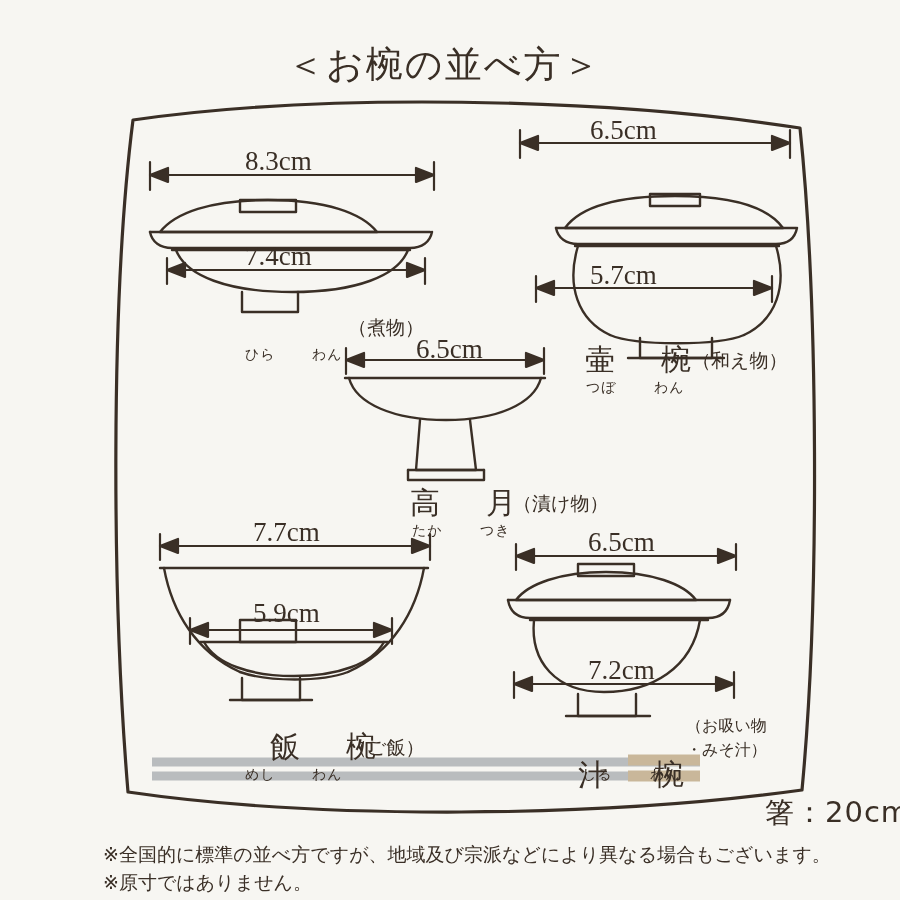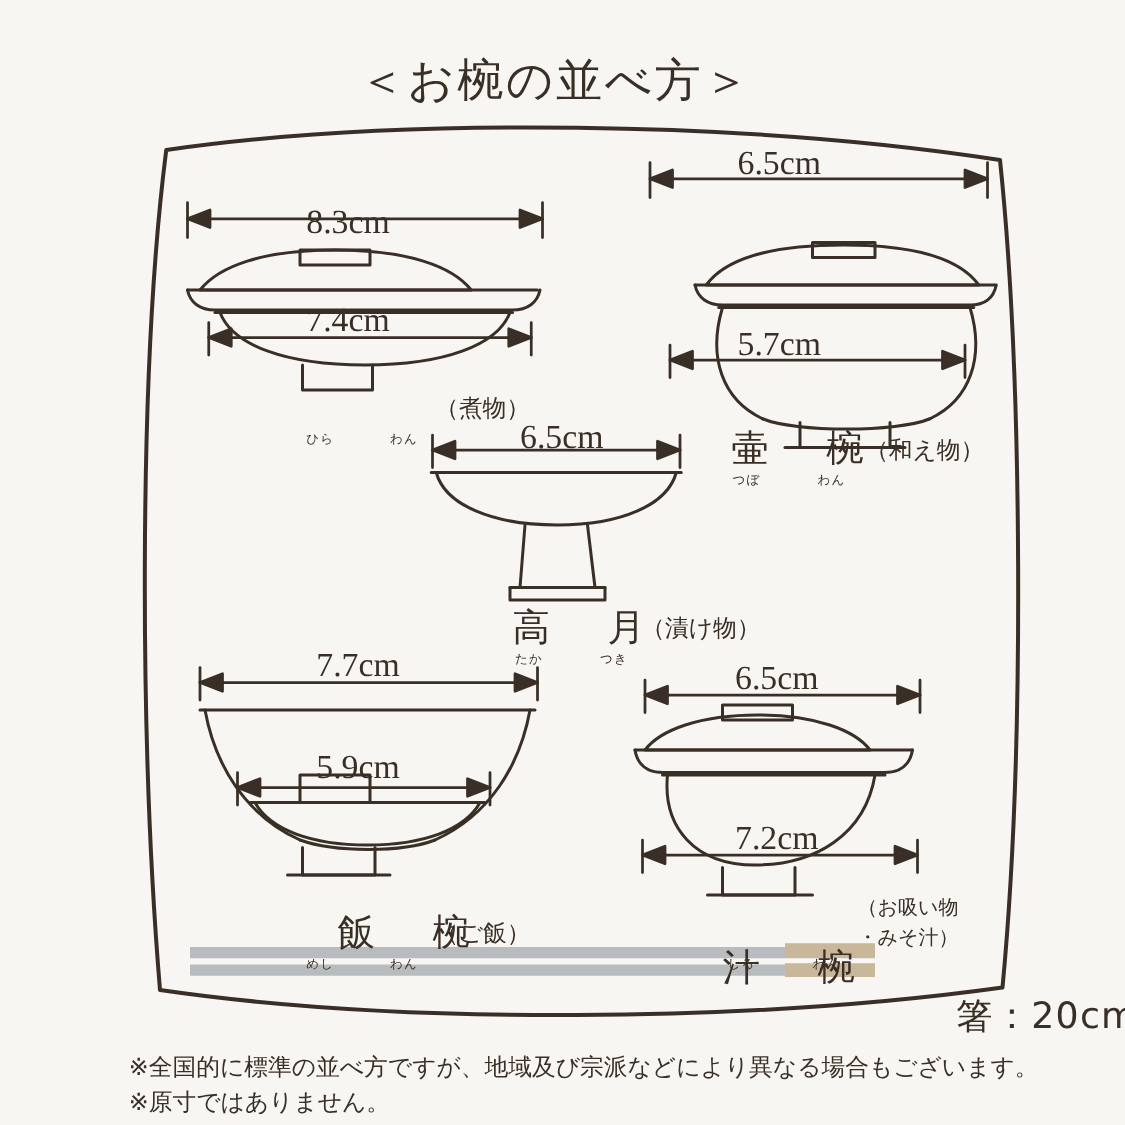--- a/index.html
+++ b/index.html
@@ -41,21 +41,21 @@
   .dim {
     font-size: 27px;
     font-family: "Liberation Serif", serif;
   }
   .nameBig {
     font-size: 30px;
     font-family: "DejaVu Sans", sans-serif;
     letter-spacing: 8px;
   }
   .nameSmall {
-    font-size: 10px;
+    font-size: 14px;
     font-family: Liberation Mono, monospace;
     letter-spacing: 1px;
   }
   .paren {
     font-size: 19px;
     font-family: Liberation Serif, serif;
   }
   .paren2 {
     font-size: 16px;
     font-family: "DejaVu Sans", sans-serif;
@@ -203,21 +203,21 @@
         <path d="M152,762 L700,762" stroke="#b9bcbe" stroke-width="9"></path>
         <path d="M152,776 L700,776" stroke="#b9bcbe" stroke-width="9"></path>
         <path d="M628,760 L700,760" stroke="#c9b79a" stroke-width="11"></path>
         <path d="M628,776 L700,776" stroke="#c9b79a" stroke-width="11"></path>
       </g>
     </g>
   </svg>
 
   <div class="txt title" style="left:287px; top:46px;">＜お椀の並べ方＞</div>
 
-  <div class="txt dim" style="left:245px; top:148px;margin-top:16px;">8.3cm</div>
+  <div class="txt dim" style="left:245px; top:148px;">8.3cm</div>
   <div class="txt dim" style="left:245px; top:243px;">7.4cm</div>
   <div class="txt nameSmall" style="left:245px; top:348px;">ひら</div>
   <div class="txt nameSmall" style="left:312px; top:348px;">わん</div>
   <div class="txt paren" style="left:348px; top:318px;">（煮物）</div>
 
   <div class="txt dim" style="left:590px; top:117px;">6.5cm</div>
   <div class="txt dim" style="left:590px; top:262px;">5.7cm</div>
   <div class="txt nameBig" style="left:585px; top:345px;">壷　椀</div>
   <div class="txt nameSmall" style="left:586px; top:381px;">つぼ</div>
   <div class="txt nameSmall" style="left:654px; top:381px;">わん</div>

